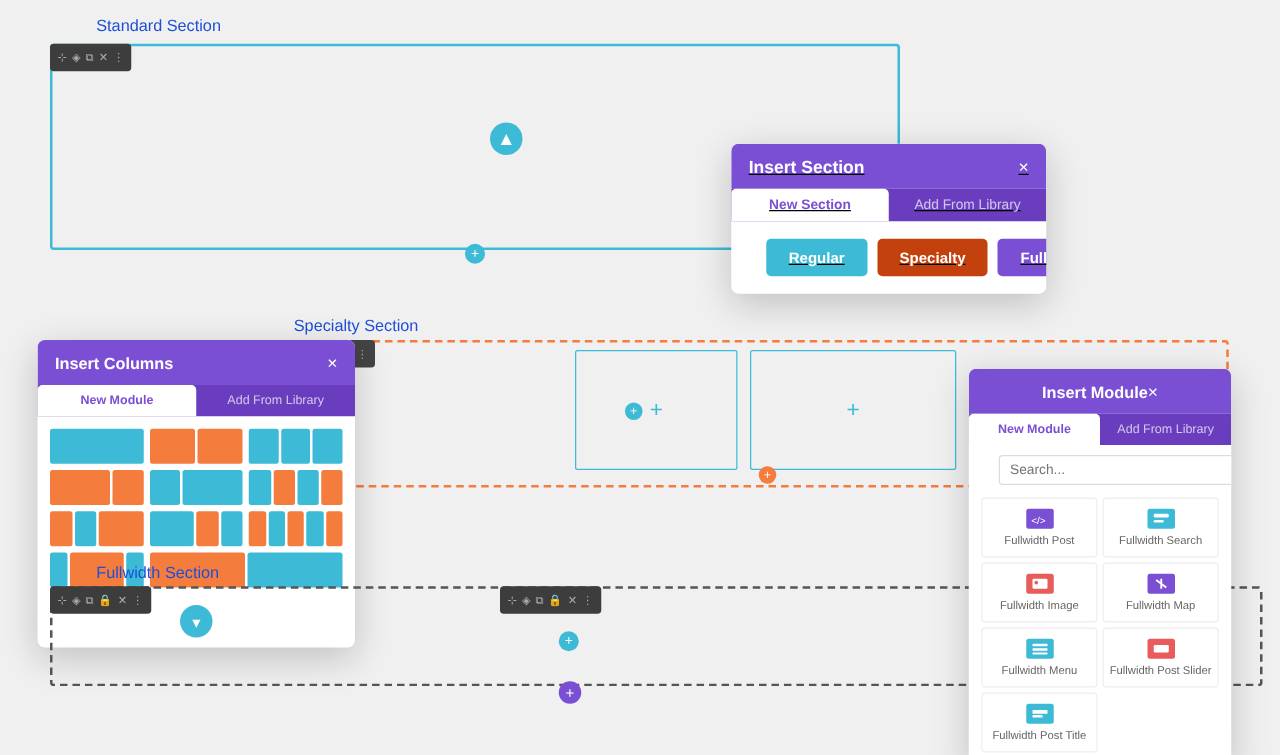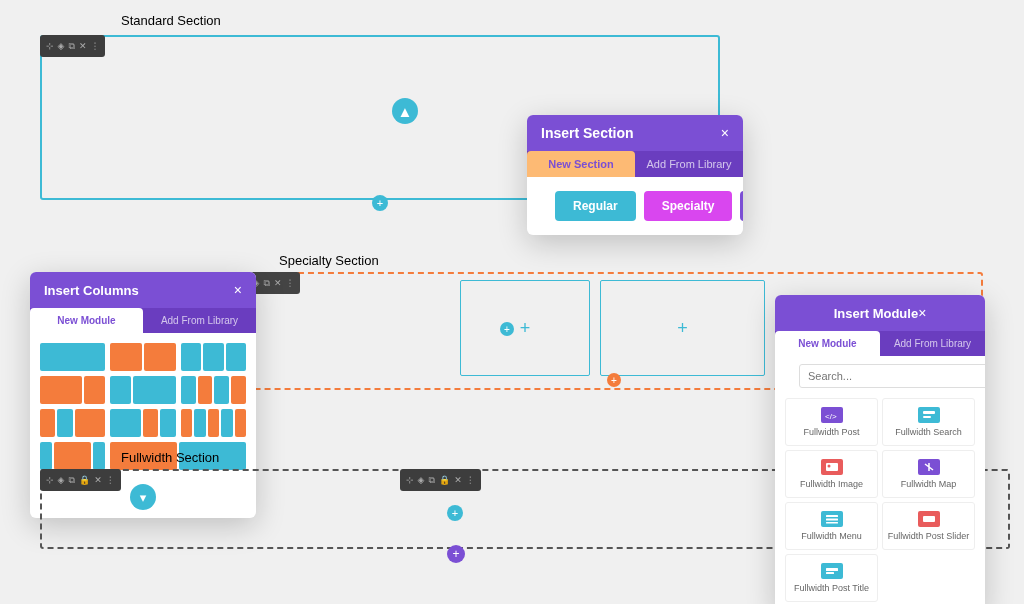--- a/index.html
+++ b/index.html
@@ -8,24 +8,23 @@
       font-family: 'Segoe UI', Arial, sans-serif;
       width: 1024px;
       height: 604px;
       overflow: hidden;
       position: relative;
     }
 
     
     .section-label {
       font-size: 13px;
-      color: #000000;
+      color: #1d4ed8;
       font-weight: 500;
       position: absolute;
-      margin-left: 44px;
     }
 
     
     .section-box {
       position: absolute;
       border-radius: 3px;
     }
 
     
     .toolbar-strip {
@@ -87,21 +86,21 @@
     }
     .popup-tab {
       flex: 1;
       text-align: center;
       padding: 7px 10px;
       font-size: 11px;
       color: rgba(255,255,255,0.7);
       cursor: pointer;
     }
     .popup-tab.active {
-      background: #fdba74;
+      background: #ffffff;
       color: #7b4fd4;
       font-weight: 600;
       border-radius: 4px 4px 0 0;
     }
     .popup-body {
       padding: 14px;
     }
 
     
     .section-type-btns {
@@ -112,30 +111,30 @@
     .section-type-btn {
       padding: 8px 18px;
       border: none;
       border-radius: 4px;
       font-size: 12px;
       font-weight: 600;
       color: white;
       cursor: pointer;
     }
     .btn-regular { background: #3dbad5; }
-    .btn-specialty { background: #d946ef; }
+    .btn-specialty { background: #c2410c; }
     .btn-fullwidth { background: #7b4fd4; }
 
     
     .columns-popup {
       position: absolute;
       background: white;
       border-radius: 6px;
       box-shadow: 0 8px 30px rgba(0,0,0,0.2);
-      width: 226px;
+      width: 254px;
       overflow: hidden;
     }
     .columns-header {
       background: #7b4fd4;
       display: flex;
       align-items: center;
       justify-content: space-between;
       padding: 10px 14px;
     }
     .columns-tabs {
@@ -282,21 +281,21 @@
   <span>◈</span>
   <span>⧉</span>
   <span>✕</span>
   <span>⋮</span>
 </div>
 
 <div class="add-dot" style="top:195px; left:372px; background:#3dbad5; width:16px; height:16px; font-size:11px;">+</div>
 
 <div style="position:absolute; top:98px; left:392px; width:26px; height:26px; border-radius:50%; background:#3dbad5; display:flex; align-items:center; justify-content:center; cursor:pointer; color:white; font-size:15px;">▲</div>
 
-<div class="popup" style="top:115px; left:527px; width:216px;">
+<div class="popup" style="top:115px; left:585px; width:252px;text-decoration:underline;">
   <div class="popup-header">
     <span class="popup-header-title">Insert Section</span>
     <span class="popup-close">×</span>
   </div>
   <div class="popup-tabs">
     <div class="popup-tab active">New Section</div>
     <div class="popup-tab">Add From Library</div>
   </div>
   <div class="popup-body">
     <div class="section-type-btns">

